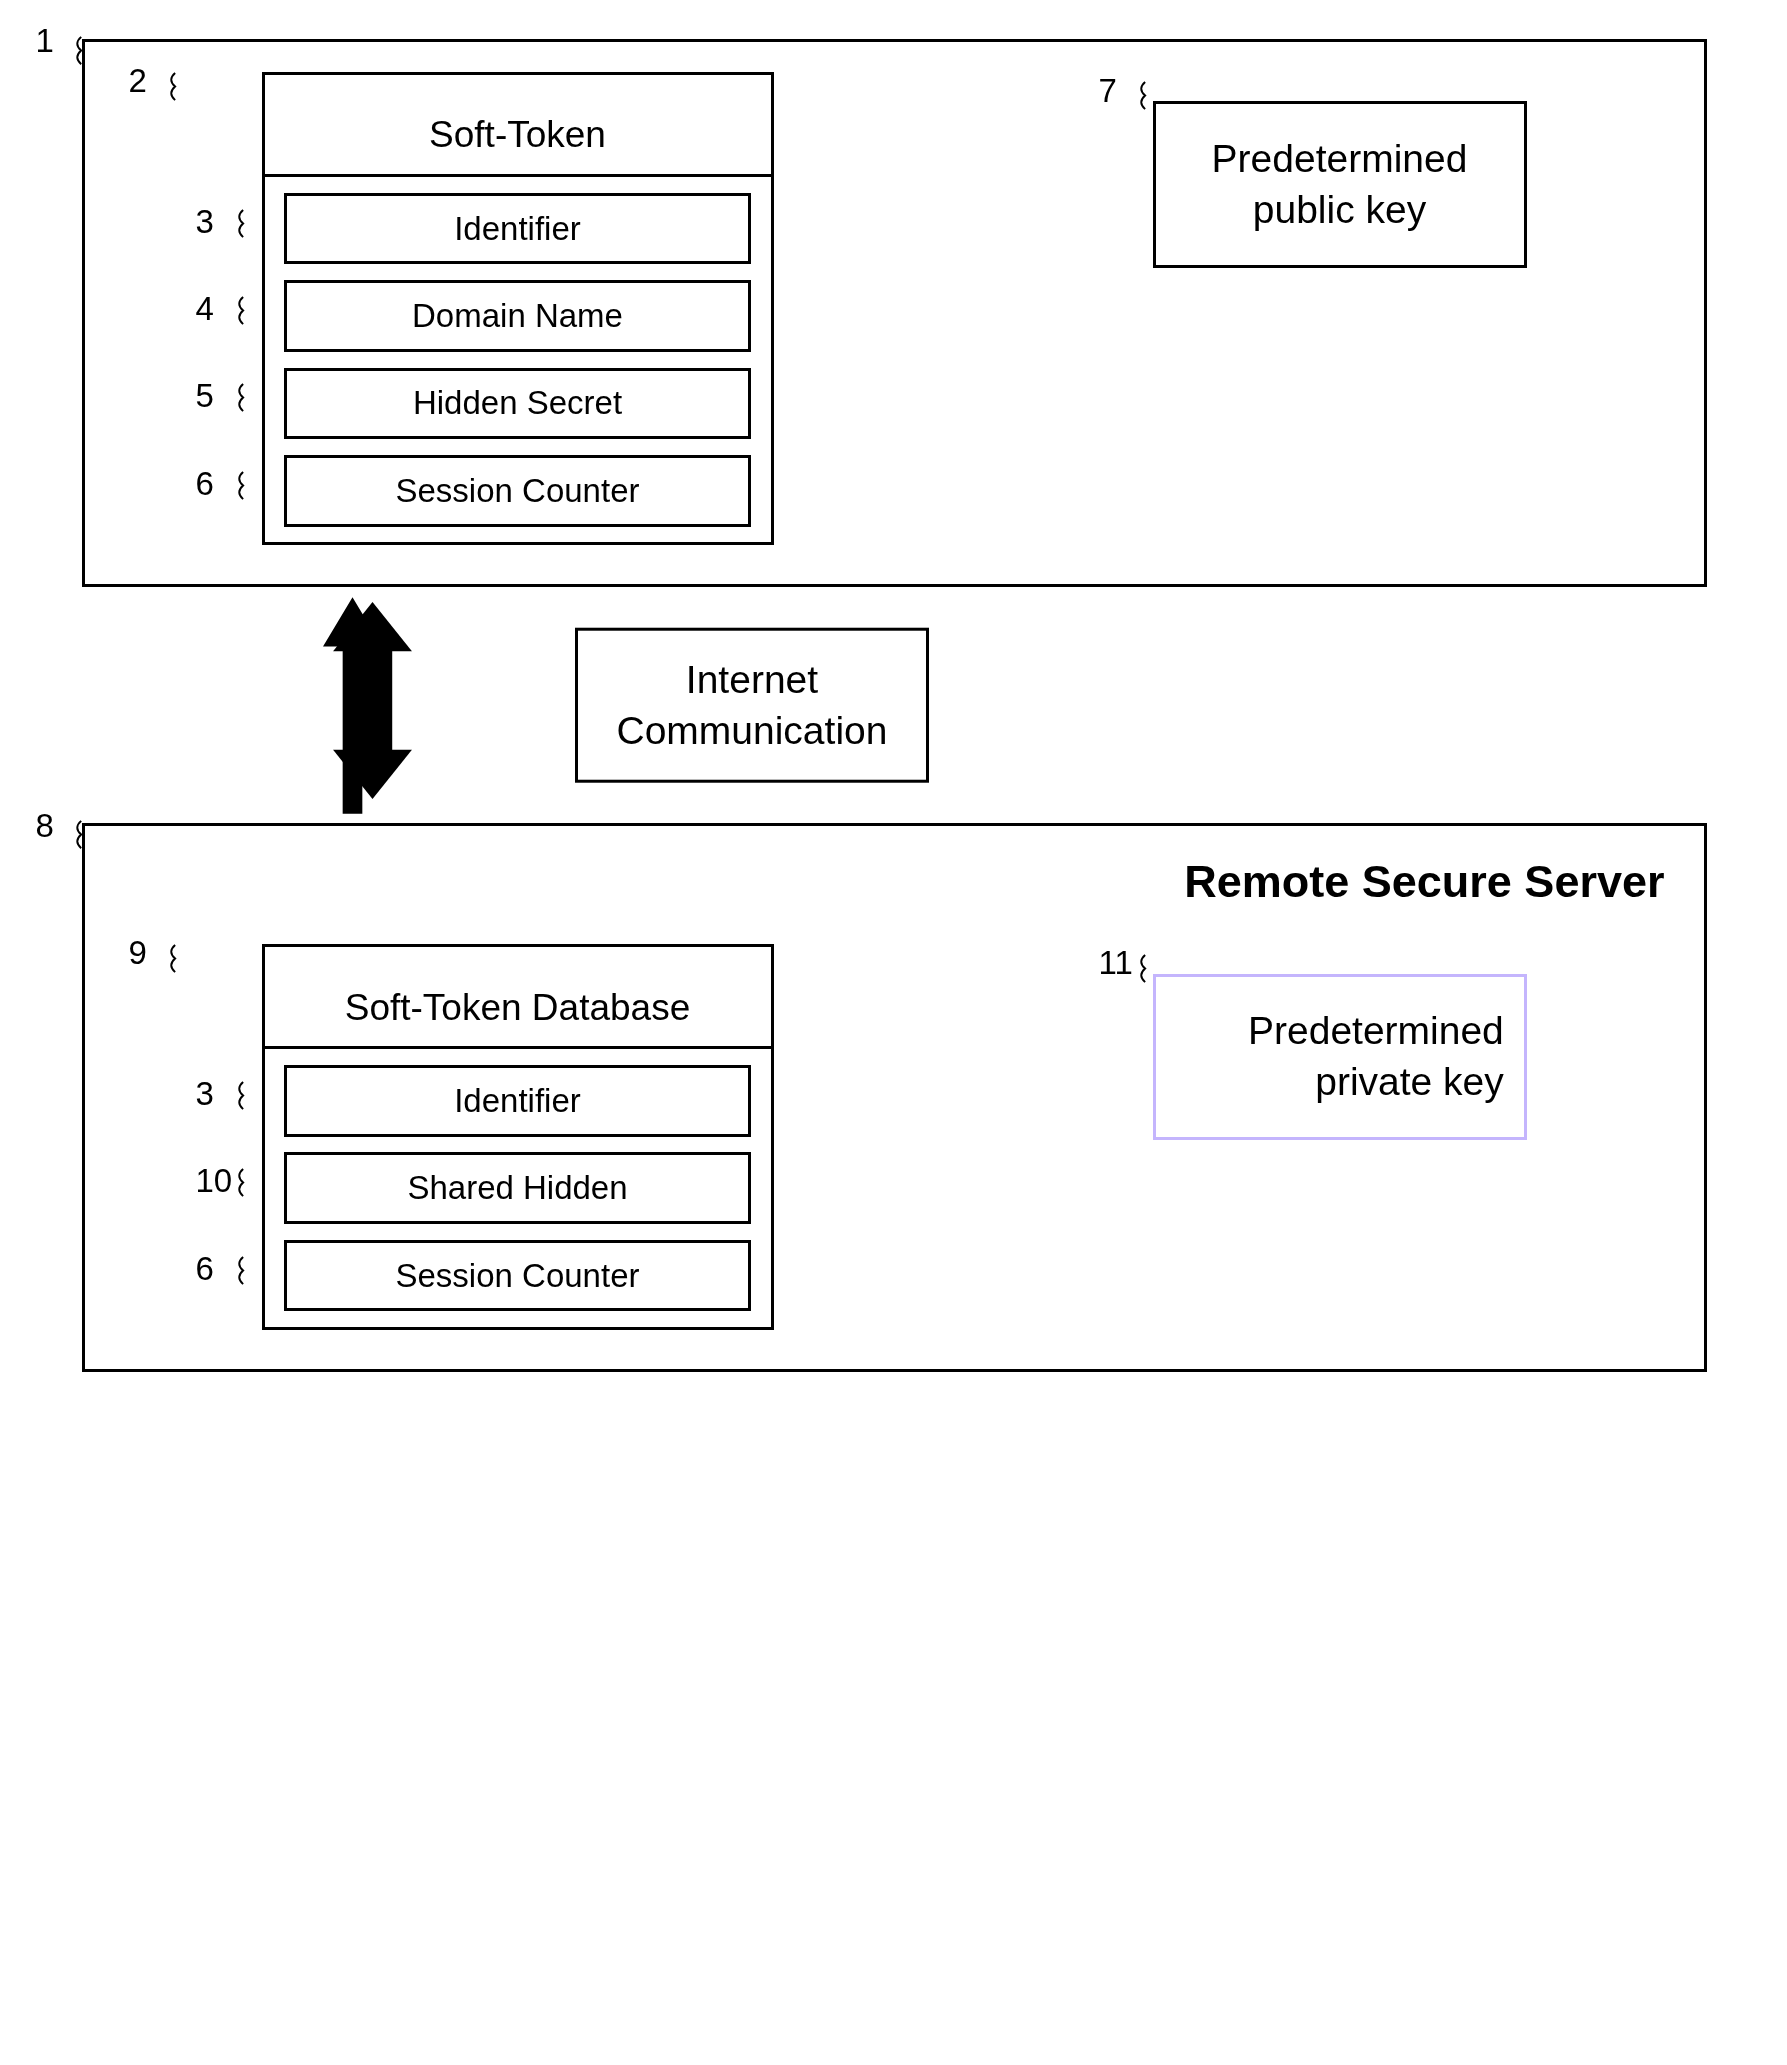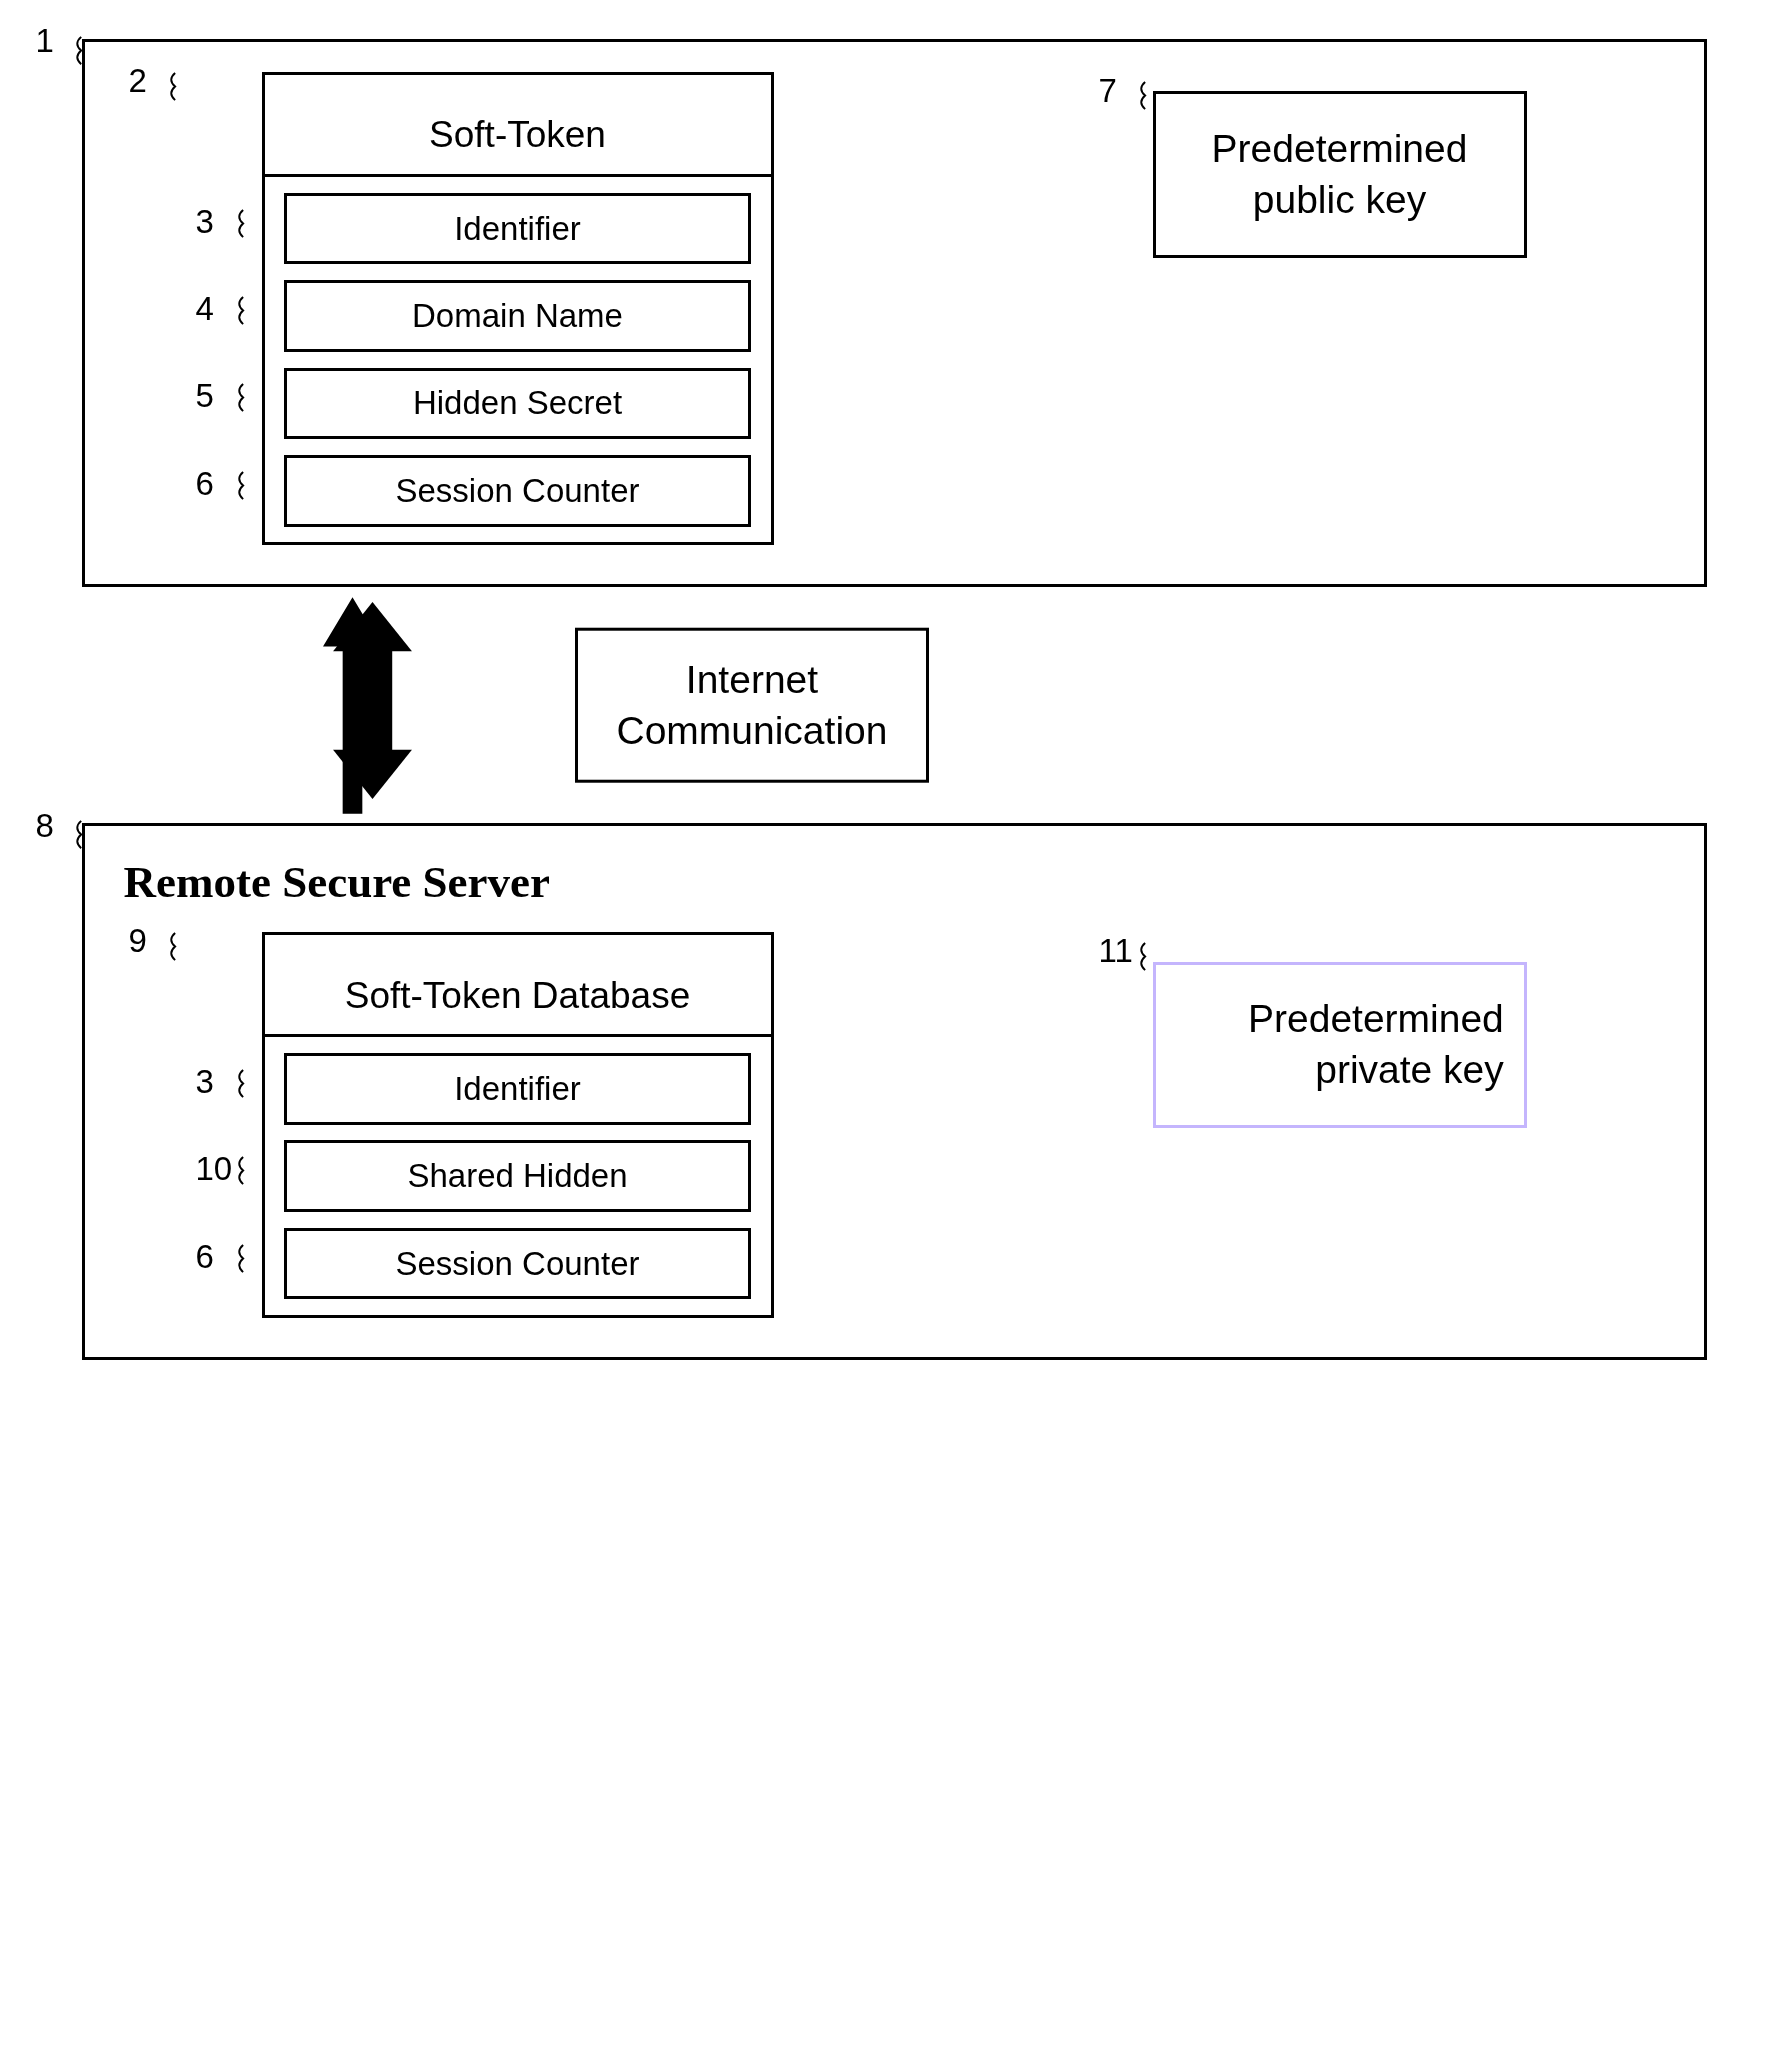--- a/index.html
+++ b/index.html
@@ -72,21 +72,21 @@
 
     
     .public-key-box {
       border: 3px solid #000;
       width: 374px;
       padding: 29.6px 19.7px;
       text-align: center;
       font-size: 39px;
       line-height: 1.3;
       align-self: flex-start;
-      margin-top: 10px;
+      margin-top: 20px;
       margin-right: 59px;
     }
 
     
     .ref-num {
       font-size: 33px;
       font-family: Arial, sans-serif;
       position: absolute;
     }
 
@@ -114,25 +114,24 @@
 
     
     .bottom-box {
       border: 3px solid #000;
       width: 1625px;
       padding: 29.6px 39px 39px 39px;
       position: relative;
     }
 
     .bottom-box-title {
-      text-align: left;
+      text-align: right;
       font-size: 45px;
       font-weight: bold;
-      margin-bottom: 24px;
-      font-family: Liberation Serif, serif;
+      margin-bottom: 36px;
     }
 
     .bottom-box-content {
       display: flex;
       flex-direction: row;
       align-items: flex-start;
       justify-content: space-between;
     }
 
     .private-key-box {

